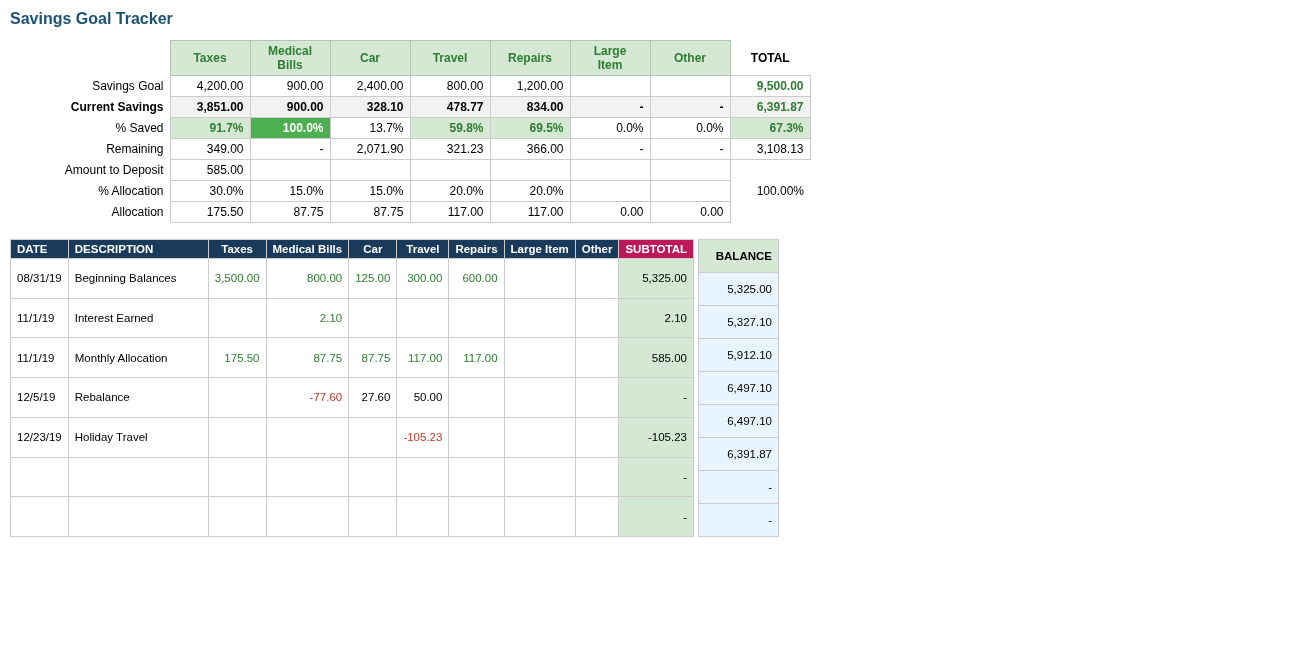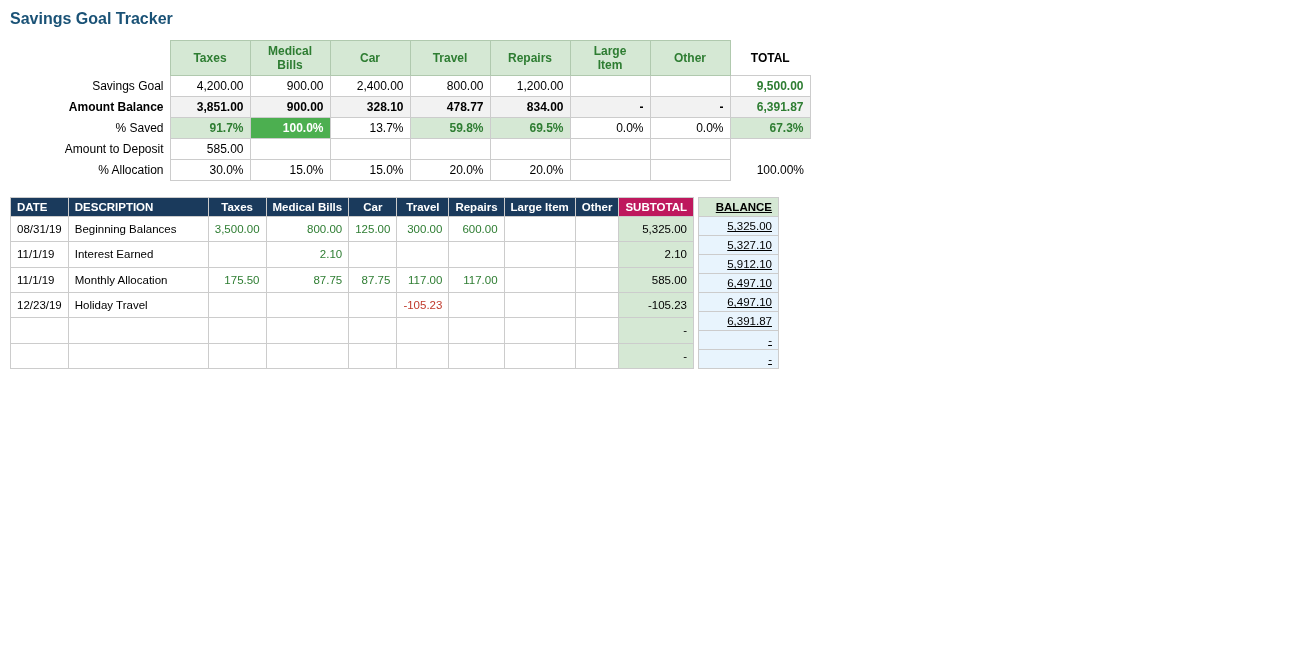--- a/index.html
+++ b/index.html
@@ -80,26 +80,25 @@
       text-align: center;
     }
     .trans-table th.date-col, .trans-table th.desc-col { text-align: left; }
     .trans-table td.date-col { text-align: left; }
     .trans-table td.desc-col { text-align: left; min-width: 140px; }
     .trans-table td.subtotal-col { background: #d5e8d4; }
     
     .balance-table { border-collapse: collapse; }
     .balance-table td, .balance-table th {
       border: 1px solid #ccc;
-      padding: 3px 6px;
+      padding: 10px 6px;
       text-align: right;
       white-space: nowrap;
       font-size: 11.5px;
       min-width: 80px;
-      text-decoration: underline;
     }
     .balance-table th {
       background: #d5e8d4;
       color: #000;
       font-weight: bold;
     }
     .balance-table td { background: #e8f4fd; }
   </style>
 </head>
 <body>
@@ -129,21 +128,21 @@
         <td>900.00</td>
         <td>2,400.00</td>
         <td>800.00</td>
         <td>1,200.00</td>
         <td></td>
         <td></td>
         <td class="total-val" style="color:#2e7d32;font-weight:bold;">9,500.00</td>
       </tr>
 
       <tr class="current-balance-row">
-        <td class="label-col">Amount Balance</td>
+        <td class="label-col">Current Savings</td>
         <td>3,851.00</td>
         <td>900.00</td>
         <td>328.10</td>
         <td>478.77</td>
         <td>834.00</td>
         <td>-</td>
         <td>-</td>
         <td class="total-val" style="color:#2e7d32;font-weight:bold;">6,391.87</td>
       </tr>
 
@@ -152,20 +151,31 @@
         <td class="light-green-cell">91.7%</td>
         <td class="green-cell">100.0%</td>
         <td>13.7%</td>
         <td class="light-green-cell">59.8%</td>
         <td class="light-green-cell">69.5%</td>
         <td>0.0%</td>
         <td>0.0%</td>
         <td class="light-green-cell">67.3%</td>
       </tr>
 
+      <tr class="remaining-row">
+        <td class="label-col">Remaining</td>
+        <td>349.00</td>
+        <td>-</td>
+        <td>2,071.90</td>
+        <td>321.23</td>
+        <td>366.00</td>
+        <td>-</td>
+        <td>-</td>
+        <td>3,108.13</td>
+      </tr>
 
       <tr>
         <td class="label-col no-border">Amount to Deposit</td>
         <td>585.00</td>
         <td></td>
         <td></td>
         <td></td>
         <td></td>
         <td></td>
         <td></td>
@@ -177,20 +187,31 @@
         <td>30.0%</td>
         <td>15.0%</td>
         <td>15.0%</td>
         <td>20.0%</td>
         <td>20.0%</td>
         <td></td>
         <td></td>
         <td class="no-border">100.00%</td>
       </tr>
 
+      <tr>
+        <td class="label-col no-border">Allocation</td>
+        <td>175.50</td>
+        <td>87.75</td>
+        <td>87.75</td>
+        <td>117.00</td>
+        <td>117.00</td>
+        <td>0.00</td>
+        <td>0.00</td>
+        <td class="no-border"></td>
+      </tr>
     </tbody>
   </table>
 </div>
 
 <div class="trans-wrapper">
   <table class="trans-table">
     <thead>
       <tr>
         <th class="date-col">DATE</th>
         <th class="desc-col">DESCRIPTION</th>
@@ -235,20 +256,32 @@
           <td style="color: rgb(46, 125, 50);">175.50</td>
           <td style="color: rgb(46, 125, 50);">87.75</td>
           <td style="color: rgb(46, 125, 50);">87.75</td>
           <td style="color: rgb(46, 125, 50);">117.00</td>
           <td style="color: rgb(46, 125, 50);">117.00</td>
           <td></td>
           <td></td>
           <td class="subtotal-col">585.00</td>
         </tr>
         <tr>
+          <td class="date-col">12/5/19</td>
+          <td class="desc-col">Rebalance</td>
+          <td></td>
+          <td style="color: rgb(192, 57, 43);">-77.60</td>
+          <td>27.60</td>
+          <td>50.00</td>
+          <td></td>
+          <td></td>
+          <td></td>
+          <td class="subtotal-col">-</td>
+        </tr>
+        <tr>
           <td class="date-col">12/23/19</td>
           <td class="desc-col">Holiday Travel</td>
           <td></td>
           <td></td>
           <td></td>
           <td style="color: rgb(192, 57, 43);">-105.23</td>
           <td></td>
           <td></td>
           <td></td>
           <td class="subtotal-col">-105.23</td>

